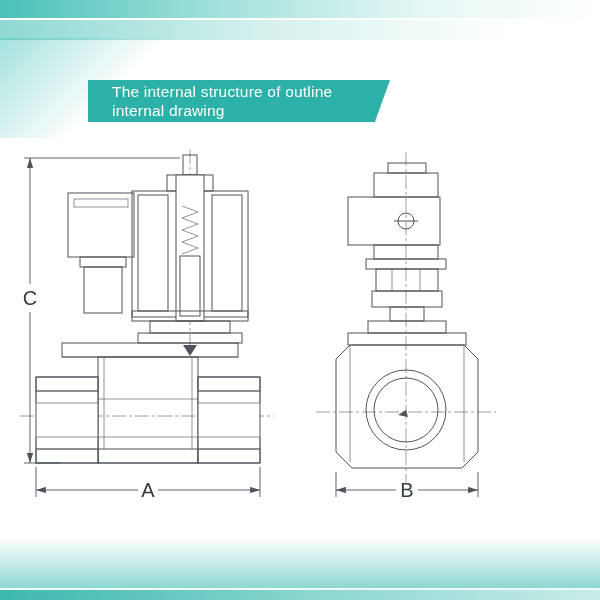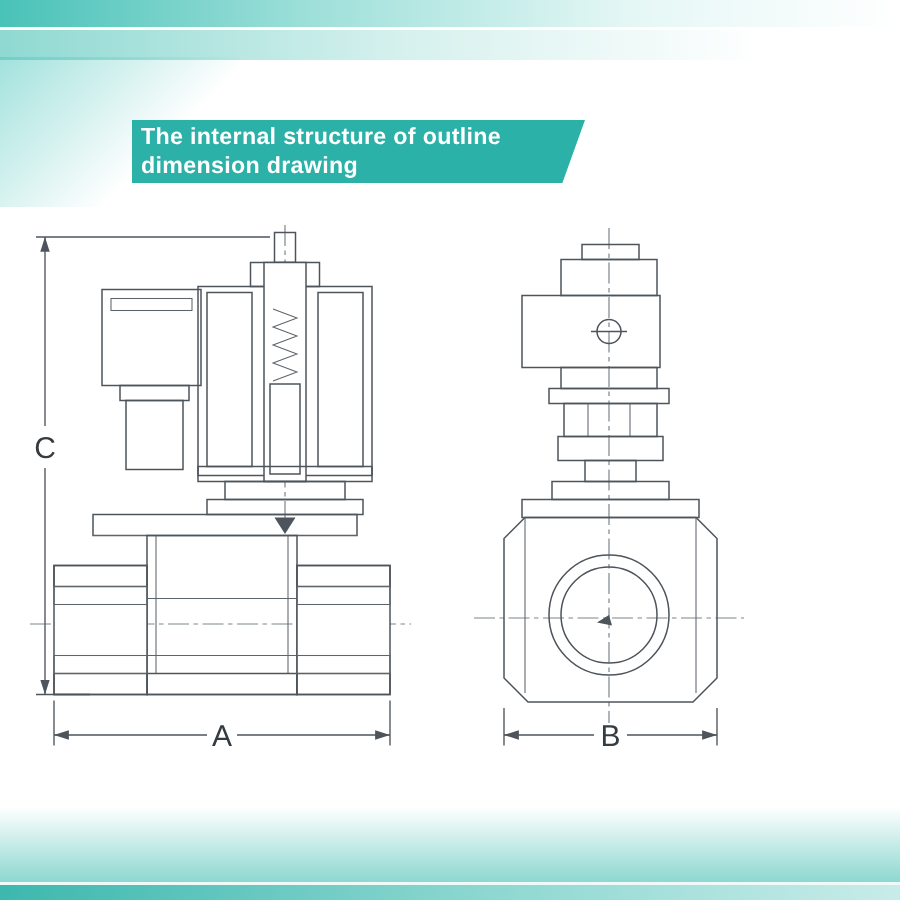--- a/index.html
+++ b/index.html
@@ -19,21 +19,21 @@
   .bg-bottom2{position:absolute;left:0;bottom:0;width:600px;height:10px;
     background:linear-gradient(90deg,#3db8ae 0%,#8ed8d1 55%,#c8ece9 100%);}
   .bg-bottom-line{position:absolute;left:0;bottom:10px;width:600px;height:2px;background:rgba(255,255,255,.85);}
   
   .banner{
     position:absolute;left:88px;top:80px;width:302px;height:42px;
     background:#2bb1a7;color:#fff;
     clip-path:polygon(0 0,100% 0,95% 100%,0 100%);
     padding:2px 0 0 0;box-sizing:border-box;
   }
-  .banner .line{display:block;margin-left:6px;font-size:15.5px;line-height:19px;letter-spacing:.2px;font-weight:bold;}
+  .banner .line{display:block;margin-left:24px;font-size:15.5px;line-height:19px;letter-spacing:.2px;}
   
   svg.drawing{position:absolute;left:0;top:0;}
   .ln{stroke:#4d545b;stroke-width:1;fill:none;}
   .lnw{stroke:#4d545b;stroke-width:1;fill:#ffffff;}
   .thin{stroke:#5d656c;stroke-width:.7;fill:none;}
   .cl{stroke:#7c858c;stroke-width:.8;fill:none;stroke-dasharray:14 3 3 3;}
   .dim{stroke:#4d545b;stroke-width:.9;fill:none;}
   .dimtext{font-family:"Liberation Sans",sans-serif;font-size:20px;fill:#343b41;}
 </style>
 </head>
@@ -43,21 +43,21 @@
 
   <div class="bg-top1"></div>
   <div class="bg-top2"></div>
   <div class="bg-corner"></div>
   <div class="bg-bottom1"></div>
   <div class="bg-bottom-line"></div>
   <div class="bg-bottom2"></div>
 
   <div class="banner">
     <span class="line">The internal structure of outline</span>
-    <span class="line">dimension drawing</span>
+    <span class="line">internal drawing</span>
   </div>
 
   <svg class="drawing" width="600" height="600" viewBox="0 0 600 600">
     <defs>
       <pattern id="hatch" width="5" height="5" patternTransform="rotate(45)" patternUnits="userSpaceOnUse">
         <line x1="0" y1="0" x2="0" y2="5" stroke="#8a9198" stroke-width="0.8"></line>
       </pattern>
       <pattern id="hatchD" width="3.2" height="3.2" patternTransform="rotate(45)" patternUnits="userSpaceOnUse">
         <line x1="0" y1="0" x2="0" y2="3.2" stroke="#666d74" stroke-width="0.8"></line>
       </pattern>

